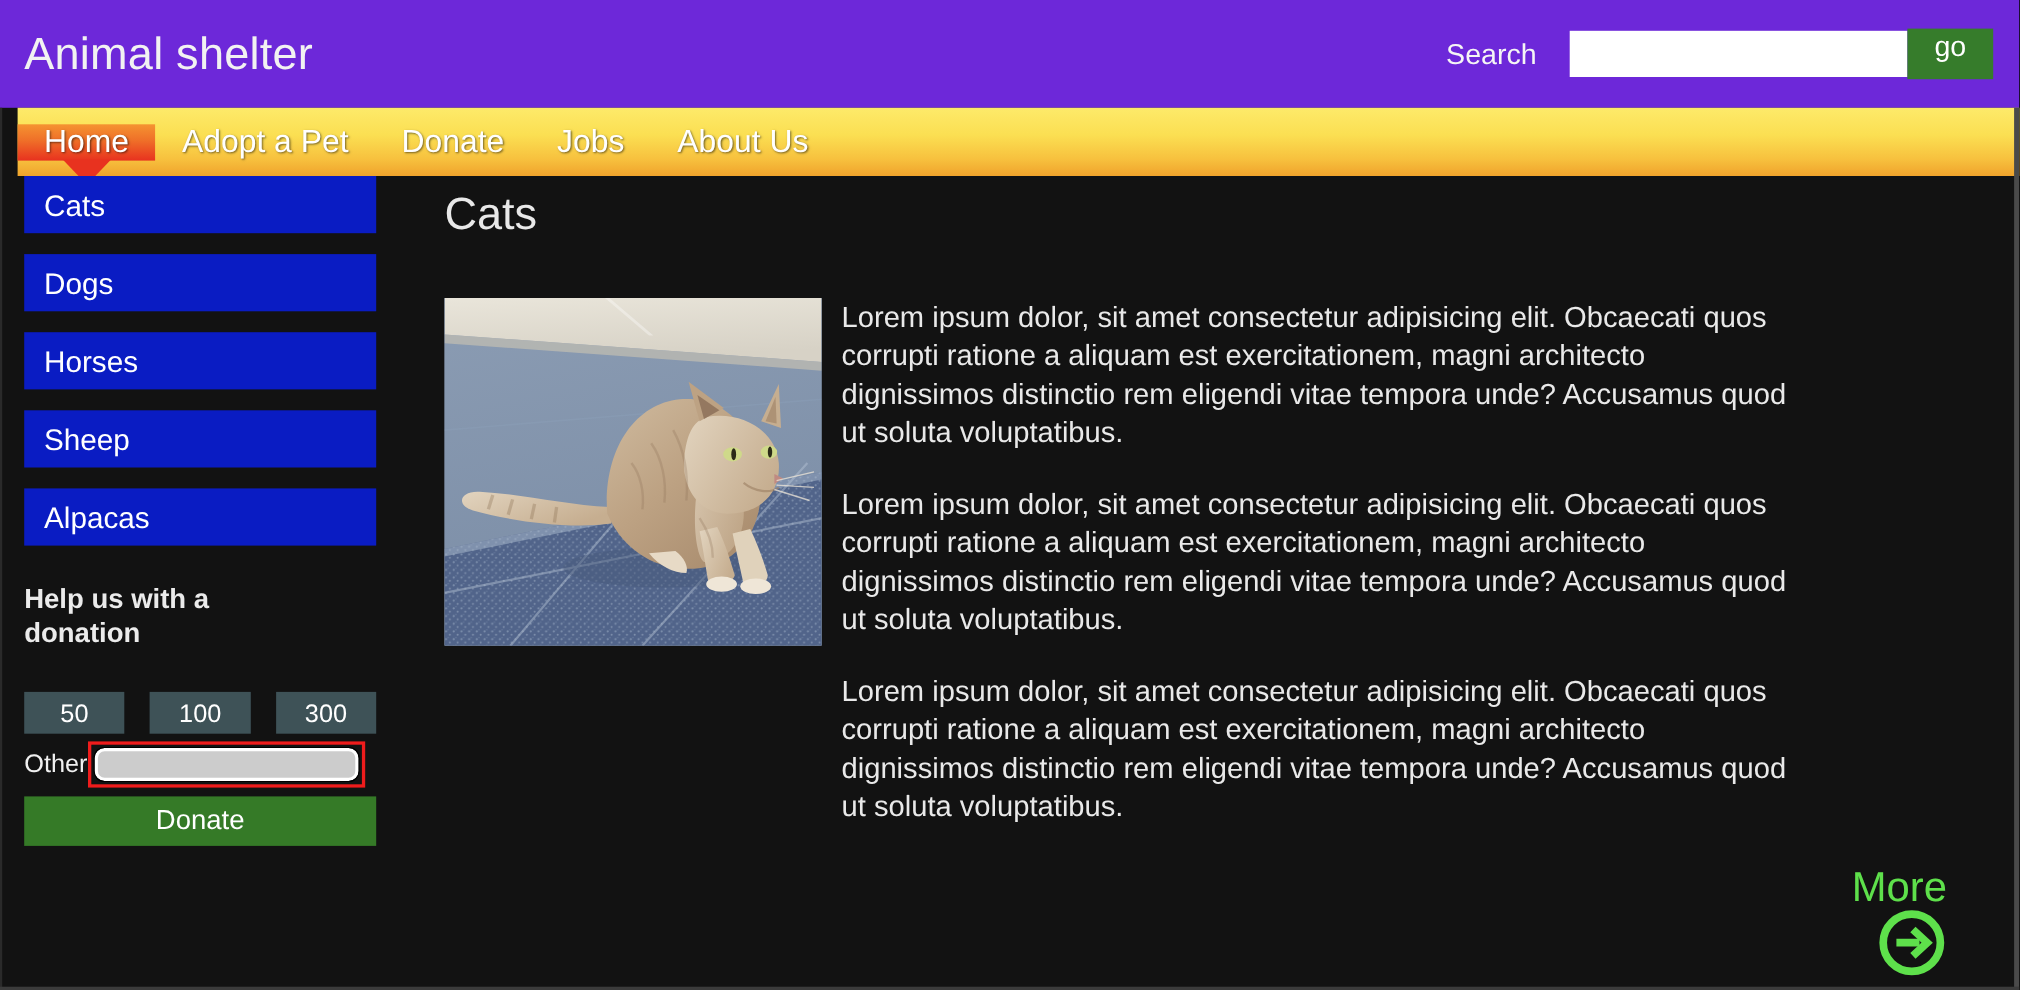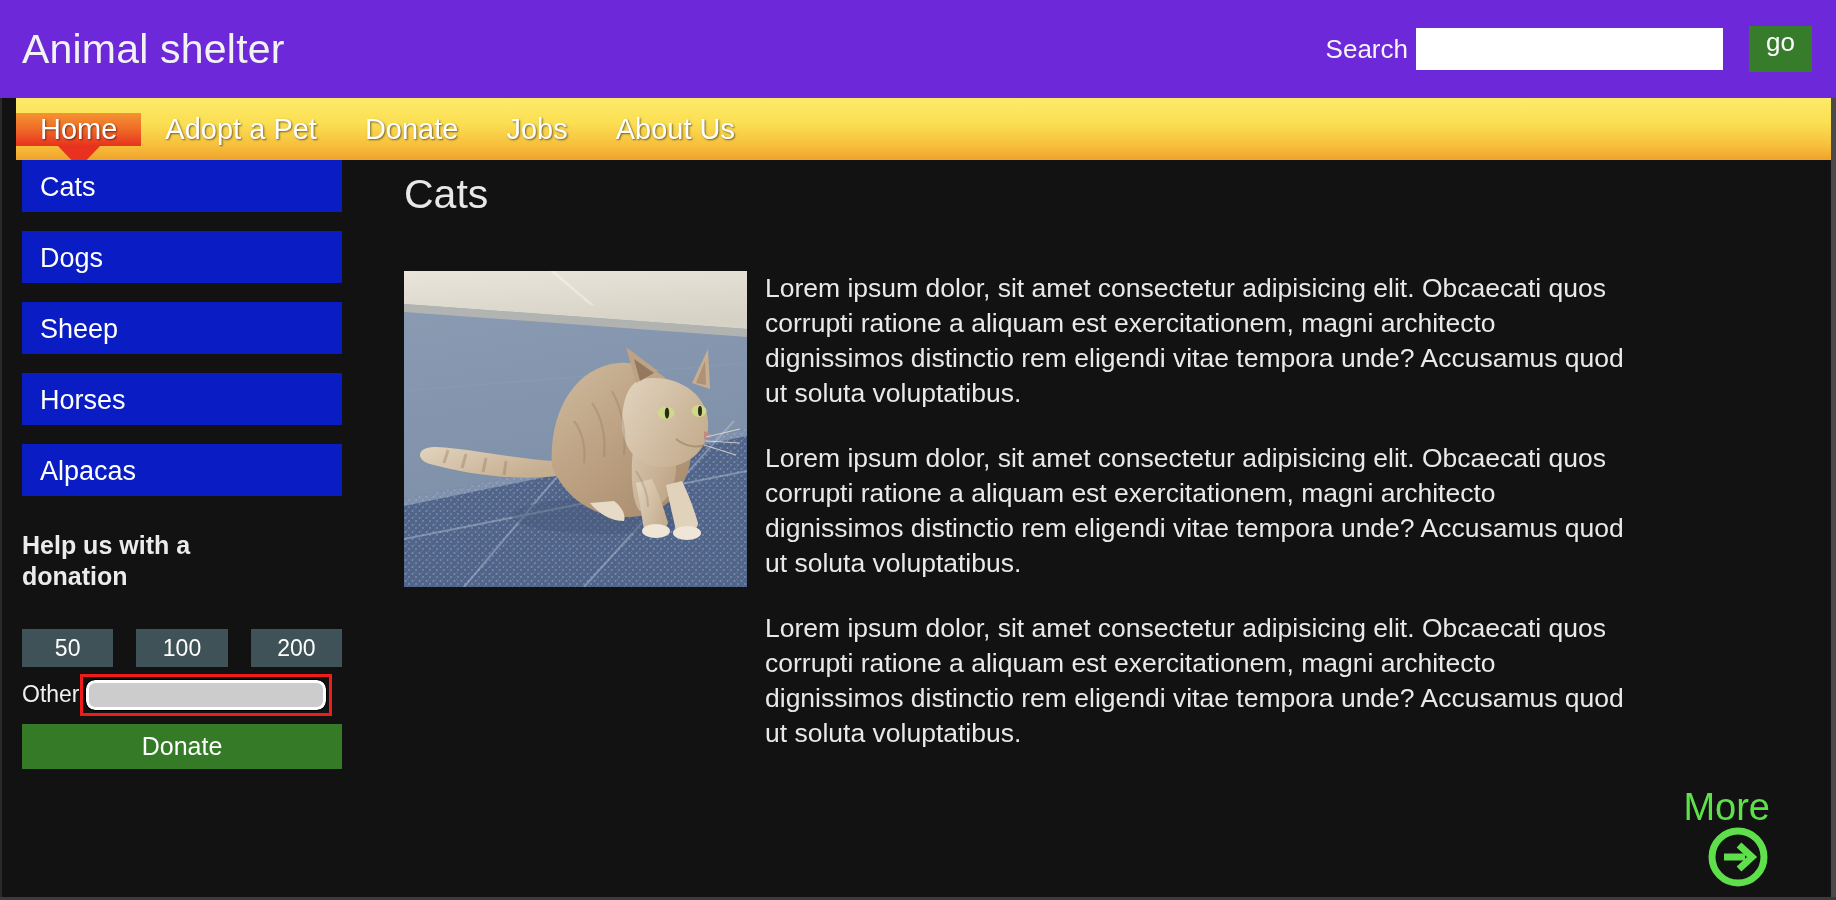--- a/index.html
+++ b/index.html
@@ -38,35 +38,34 @@
     position: absolute;
     right: 24px; top: 0;
     height: 98px;
     display: flex;
     align-items: center;
     gap: 0;
   }
   .search-label {
     color: #f5f5f5;
     font-size: 26px;
-    margin-right: 8px;
+    margin-right: 30px;
   }
   .search-input {
     width: 307px; height: 42px;
     background: #ffffff;
     border: none;
     outline: none;
     font-size: 20px;
     padding: 0 8px;
     color: #111;
     font-family: "Liberation Sans", sans-serif;
   }
   .go-button {
-    margin-left: 26px;
-    width: 63px; height: 46px;
+    width: 78px; height: 46px;
     background: #367c2b;
     border: none;
     color: #fff;
     font-size: 26px;
     font-family: "Liberation Sans", sans-serif;
     cursor: pointer;
     line-height: 1;
     padding: 0 0 14px 0;
   }
 
@@ -304,30 +303,30 @@
     <div class="nav-item">
       <span>About Us</span>
     </div>
   </div>
 
   <div class="content">
 
     <div class="sidebar">
       <button class="cat-btn">Cats</button>
       <button class="cat-btn">Dogs</button>
+      <button class="cat-btn">Horses</button>
       <button class="cat-btn">Sheep</button>
-      <button class="cat-btn">Horses</button>
       <button class="cat-btn">Alpacas</button>
 
       <div class="donation-heading">Help us with a donation</div>
 
       <div class="amount-row">
         <button class="amount-btn">50</button>
         <button class="amount-btn">100</button>
-        <button class="amount-btn">200</button>
+        <button class="amount-btn">300</button>
       </div>
 
       <div class="other-row">
         <span class="other-label">Other</span>
         <span class="other-focus">
           <input class="other-input" type="text" placeholder="" style="">
         </span>
       </div>
 
       <button class="donate-btn">Donate</button>

